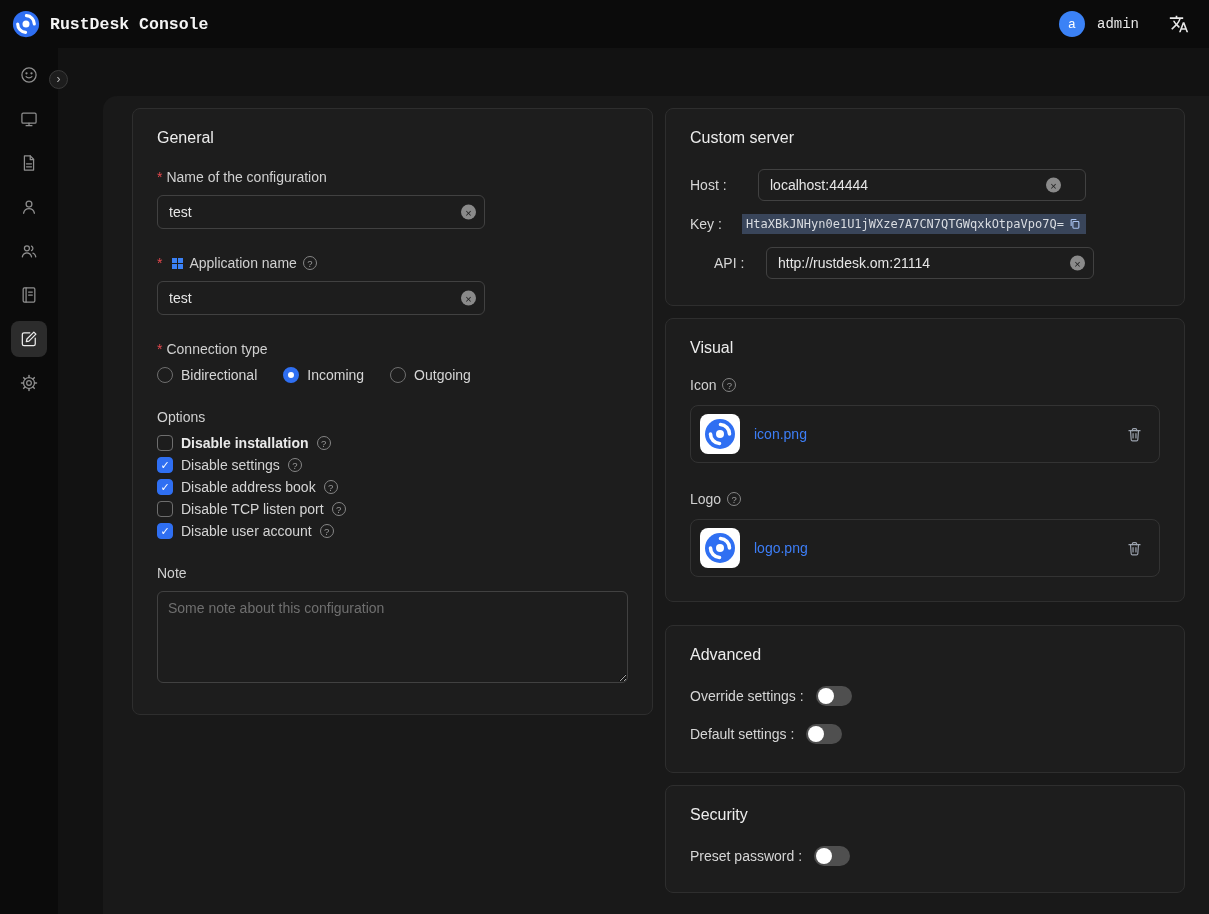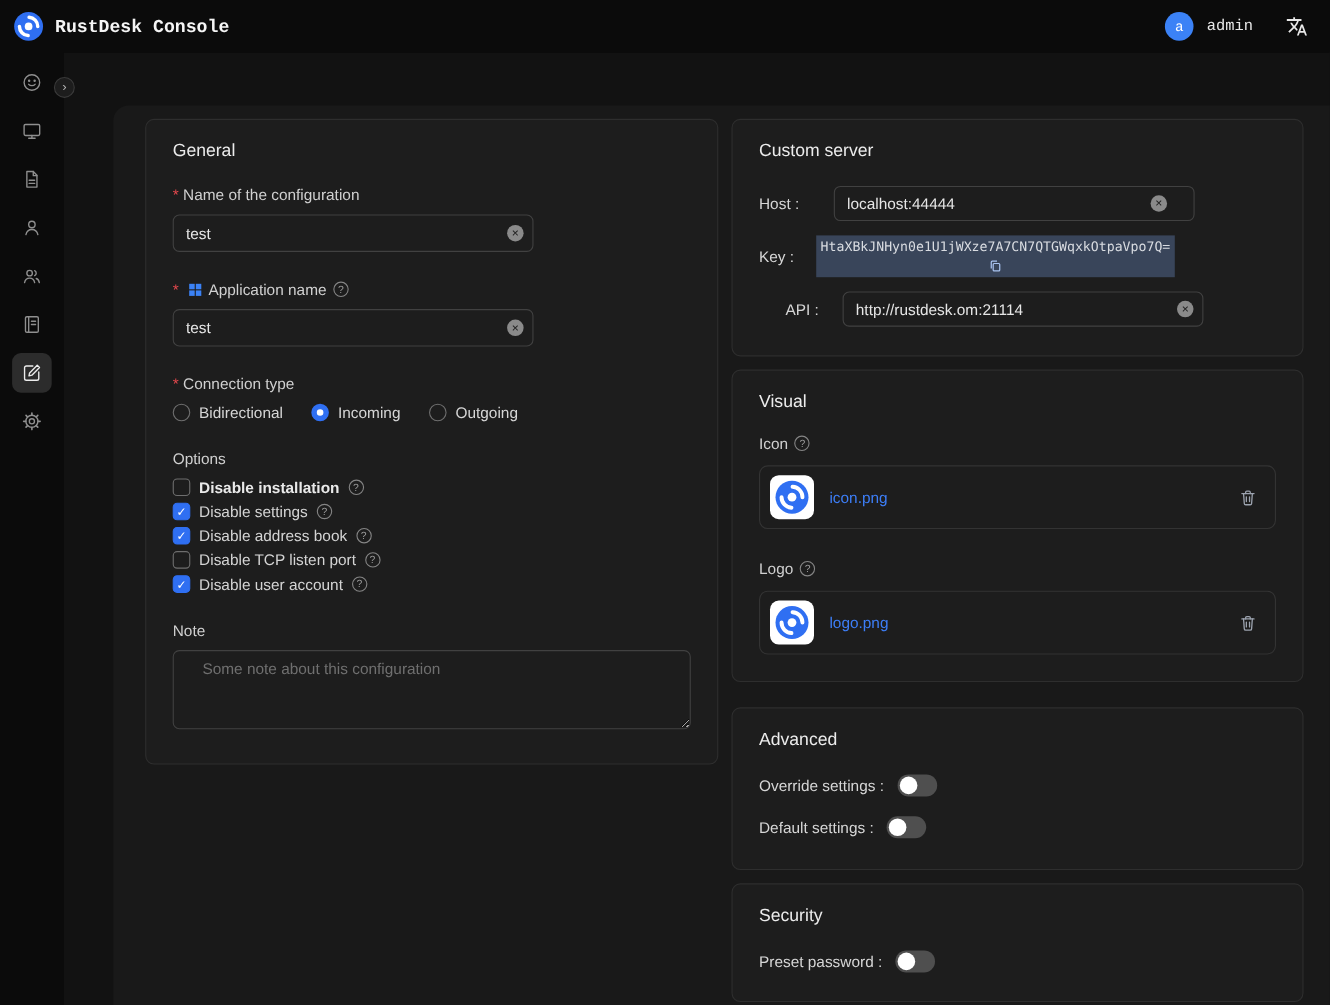--- a/index.html
+++ b/index.html
@@ -84,32 +84,32 @@
   .radio-item { display:flex; align-items:center; gap:8px; cursor:pointer; color:#d6d6d6; }
   .radio-dot { width:16px; height:16px; border-radius:50%; border:1px solid #6e6e6e; background:transparent; flex:none; }
   .radio-dot.on { border:5px solid #2f6ff2; background:#fff; }
   .options-list { display:flex; flex-direction:column; gap:6px; margin-top:2px; }
   .option-row { display:flex; align-items:center; gap:8px; cursor:pointer; color:#d4d4d4; }
   .option-row .opt-label.bold { font-weight:bold; color:#e9e9e9; }
   .checkbox { width:16px; height:16px; border-radius:4px; border:1px solid #6e6e6e; flex:none; position:relative; }
   .checkbox.on { background:#2f6ff2; border-color:#2f6ff2; }
   .checkbox.on::after { content:"✓"; color:#fff; font-size:11px; position:absolute; left:2.5px; top:0.5px; }
   .note-area {
-    width:100%; height:72px; background:transparent; border:1px solid #414141; border-radius:6px;
-    color:#e6e6e6; font-size:14px; padding:8px 26px; resize:vertical; outline:none;
+    width:100%; height:92px; background:transparent; border:1px solid #414141; border-radius:6px;
+    color:#e6e6e6; font-size:14px; padding:8px 10px; resize:vertical; outline:none;
     font-family:"Liberation Sans", sans-serif;
   }
   .note-area::placeholder, .text-input::placeholder { color:#6f6f6f; }
   
   .srv-row { display:flex; align-items:center; margin-bottom:13px; }
   .srv-row:last-child { margin-bottom:2px;margin-left:24px; }
   .srv-label { width:52px; color:#d6d6d6; flex:none; }
   .key-field {
     display:inline-flex; align-items:center; gap:4px; background:#39455a; color:#d9dce1;
-    font-family:"DejaVu Sans Mono", monospace; font-size:12px; padding:3px 4px; max-width:345px;flex-direction:column;
+    font-family:"DejaVu Sans Mono", monospace; font-size:12px; padding:3px 4px; max-width:345px;
   }
   .key-field svg { width:14px; height:14px; stroke:#a9c3f0; fill:none; stroke-width:1.6; flex:none; cursor:pointer; }
   
   .file-label { display:flex; align-items:center; gap:6px; color:#d0d0d0; margin:20px 0 12px; }
   .file-box {
     border:1px solid #333; border-radius:8px; height:58px; display:flex; align-items:center;
     gap:14px; padding:0 14px 0 9px;
   }
   .thumb { width:40px; height:40px; background:#fff; border-radius:8px; display:flex; align-items:center; justify-content:center; flex:none; }
   .thumb svg { width:32px; height:32px; }

